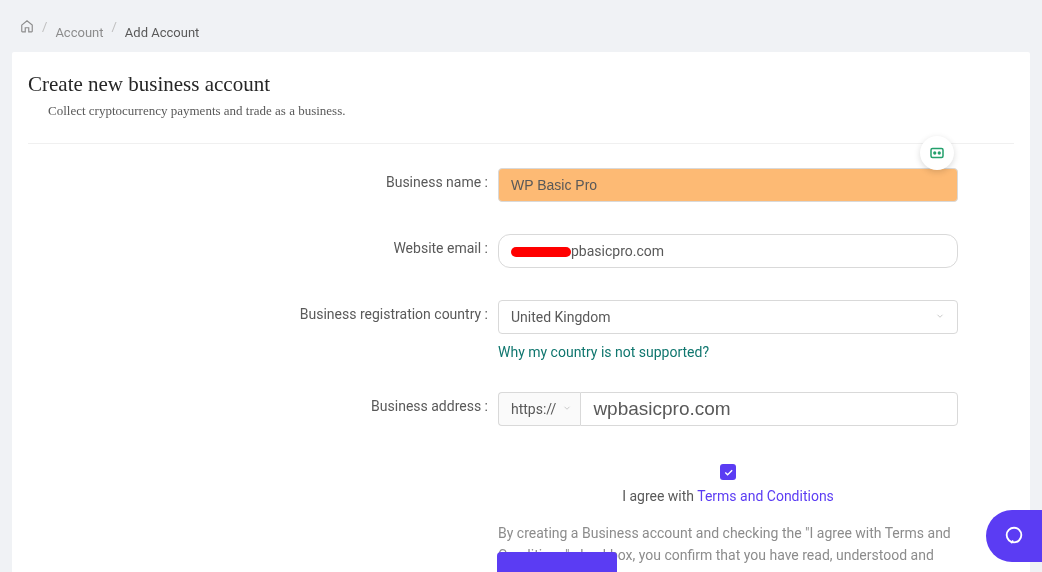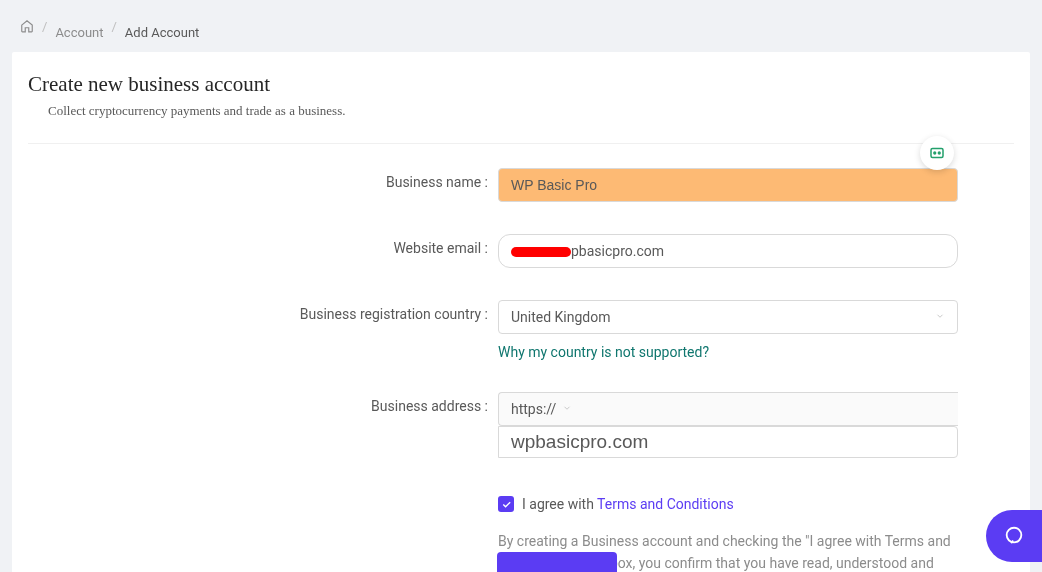--- a/index.html
+++ b/index.html
@@ -86,21 +86,21 @@
       cursor:pointer;
     }
     .chev { color:#bfbfbf; font-size:11px; }
     .help-link {
       color:#0f766e;
       font-size:14px;
       display:inline-block;
       margin-top:10px;
       cursor:pointer;
     }
-    .addon-group { display:flex; width:100%;flex-direction:column; }
+    .addon-group { display:flex; width:100%; }
     .addon-select {
       height:34px;
       border:1px solid #d9d9d9;
       border-right:none;
       border-radius:4px 0 0 4px;
       padding:4px 8px 4px 12px;
       display:flex; align-items:center; gap:6px;
       background:#fafafa;
       color:#595959; font-size:14px;
       cursor:pointer;
@@ -108,21 +108,21 @@
     .addon-input {
       flex:1;
       height:34px;
       border:1px solid #d9d9d9;
       border-radius:0 4px 4px 0;
       padding:4px 12px;
       font-size:19px;
       color:#595959;
       outline:none;
     }
-    .checkbox-row { display:flex; align-items:center; gap:8px; margin-top:6px; }
+    .checkbox-row { display:flex; align-items:center; gap:8px; margin-top:6px;flex-direction:column; }
     .checkbox {
       width:16px; height:16px;
       border-radius:3px;
       background:#5b3cf3;
       display:flex; align-items:center; justify-content:center;
       cursor:pointer;
     }
     .checkbox svg { display:block; }
     .agree-text { color:#595959; font-size:14px; }
     .terms-link { color:#5b3cf3; cursor:pointer; }

